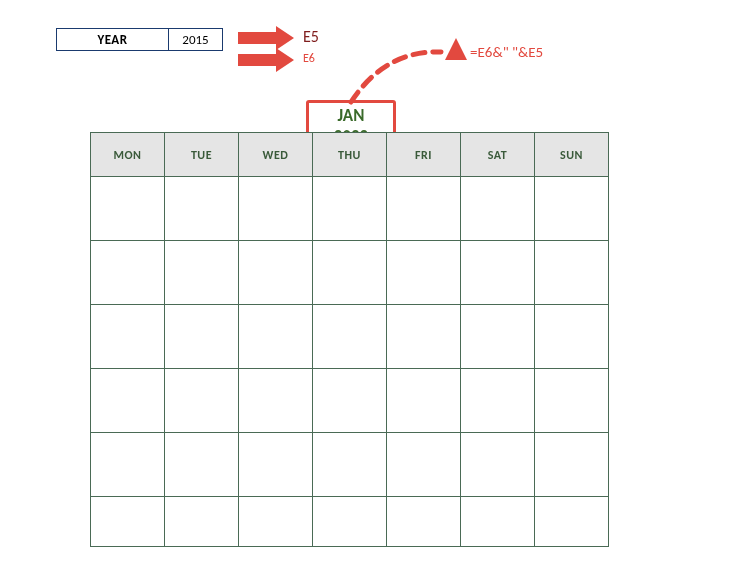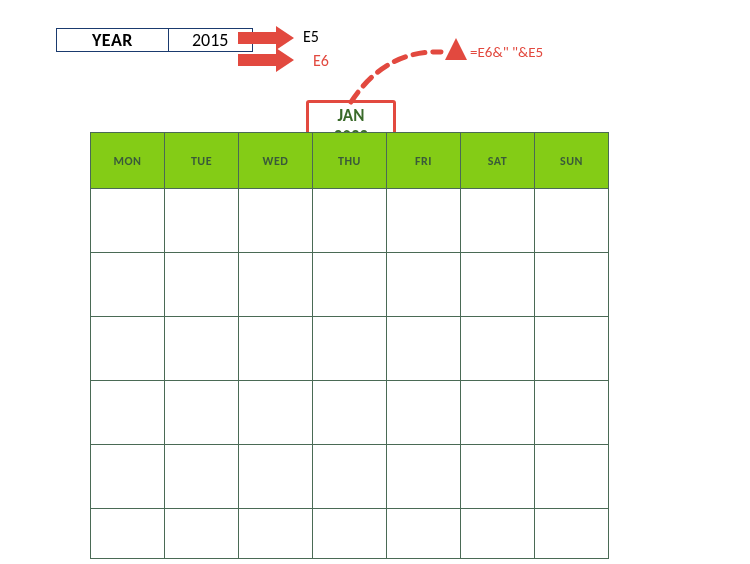--- a/index.html
+++ b/index.html
@@ -12,22 +12,22 @@
     }
     .input-table {
       position: absolute;
       left: 56px;
       top: 28px;
       border-collapse: collapse;
     }
     .input-table td {
       border: 1.5px solid #1a3a6e;
       height: 22px;
-      padding: 0 23px;
-      font-size: 18px;
+      padding: 0 13px;
+      font-size: 13px;
       text-align: center;
     }
     .input-table .label-cell {
       width: 112px;
       font-weight: bold;
       letter-spacing: 0.5px;
     }
     .input-table .value-cell {
       width: 54px;
     }
@@ -38,30 +38,29 @@
     }
     .arrow2 {
       position: absolute;
       left: 238px;
       top: 48px;
     }
     .ref1 {
       position: absolute;
       left: 303px;
       top: 27px;
-      color: #000000;
+      color: #7f1d1d;
       font-size: 16px;
     }
     .ref2 {
       position: absolute;
       left: 303px;
       top: 51px;
       color: #e2493f;
-      font-size: 16px;
-      margin-left: 10px;
+      font-size: 12px;
     }
     .curved-arrow {
       position: absolute;
       left: 345px;
       top: 40px;
     }
     .formula-tri {
       position: absolute;
       left: 445px;
       top: 38px;
@@ -86,24 +85,24 @@
       border-radius: 3px;
       padding: 2px 21px;
     }
     .calendar {
       position: absolute;
       left: 90px;
       top: 132px;
       border-collapse: collapse;
     }
     .calendar th {
-      background: #84cc16;
+      background: #e5e5e5;
       border: 1px solid #4a6a55;
       width: 74px;
-      height: 56px;
+      height: 44px;
       font-size: 12px;
       color: #3a5a3a;
       font-weight: bold;
       letter-spacing: 0.5px;
     }
     .calendar td {
       border: 1px solid #4a6a55;
       width: 74px;
       height: 64px;
       background: #fff;

